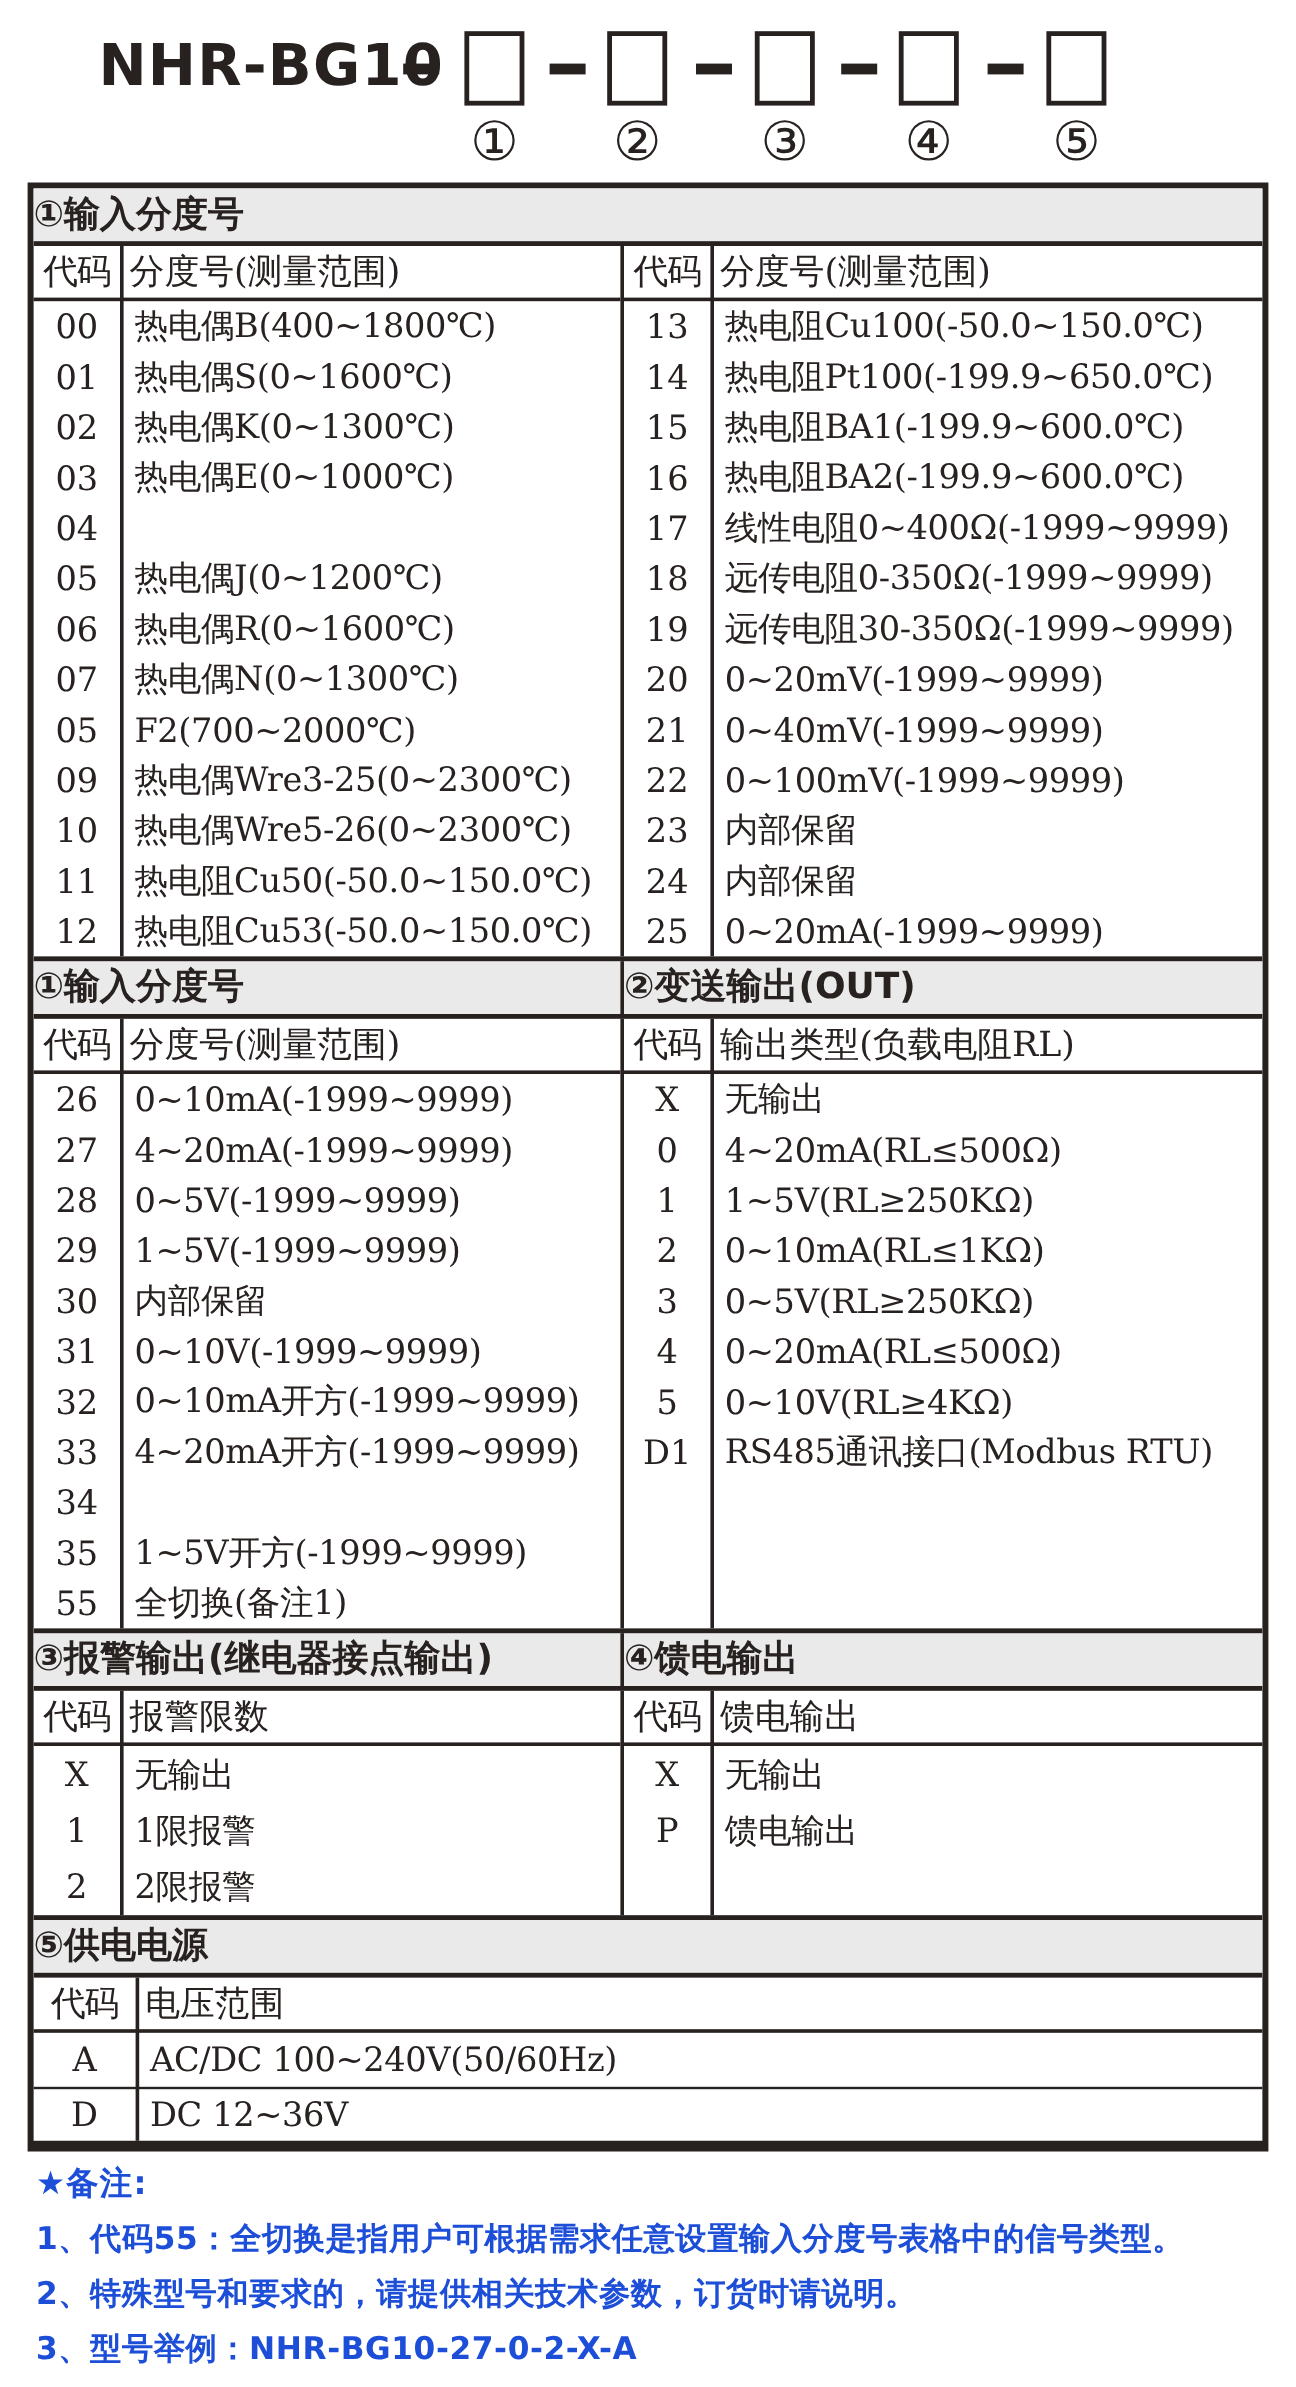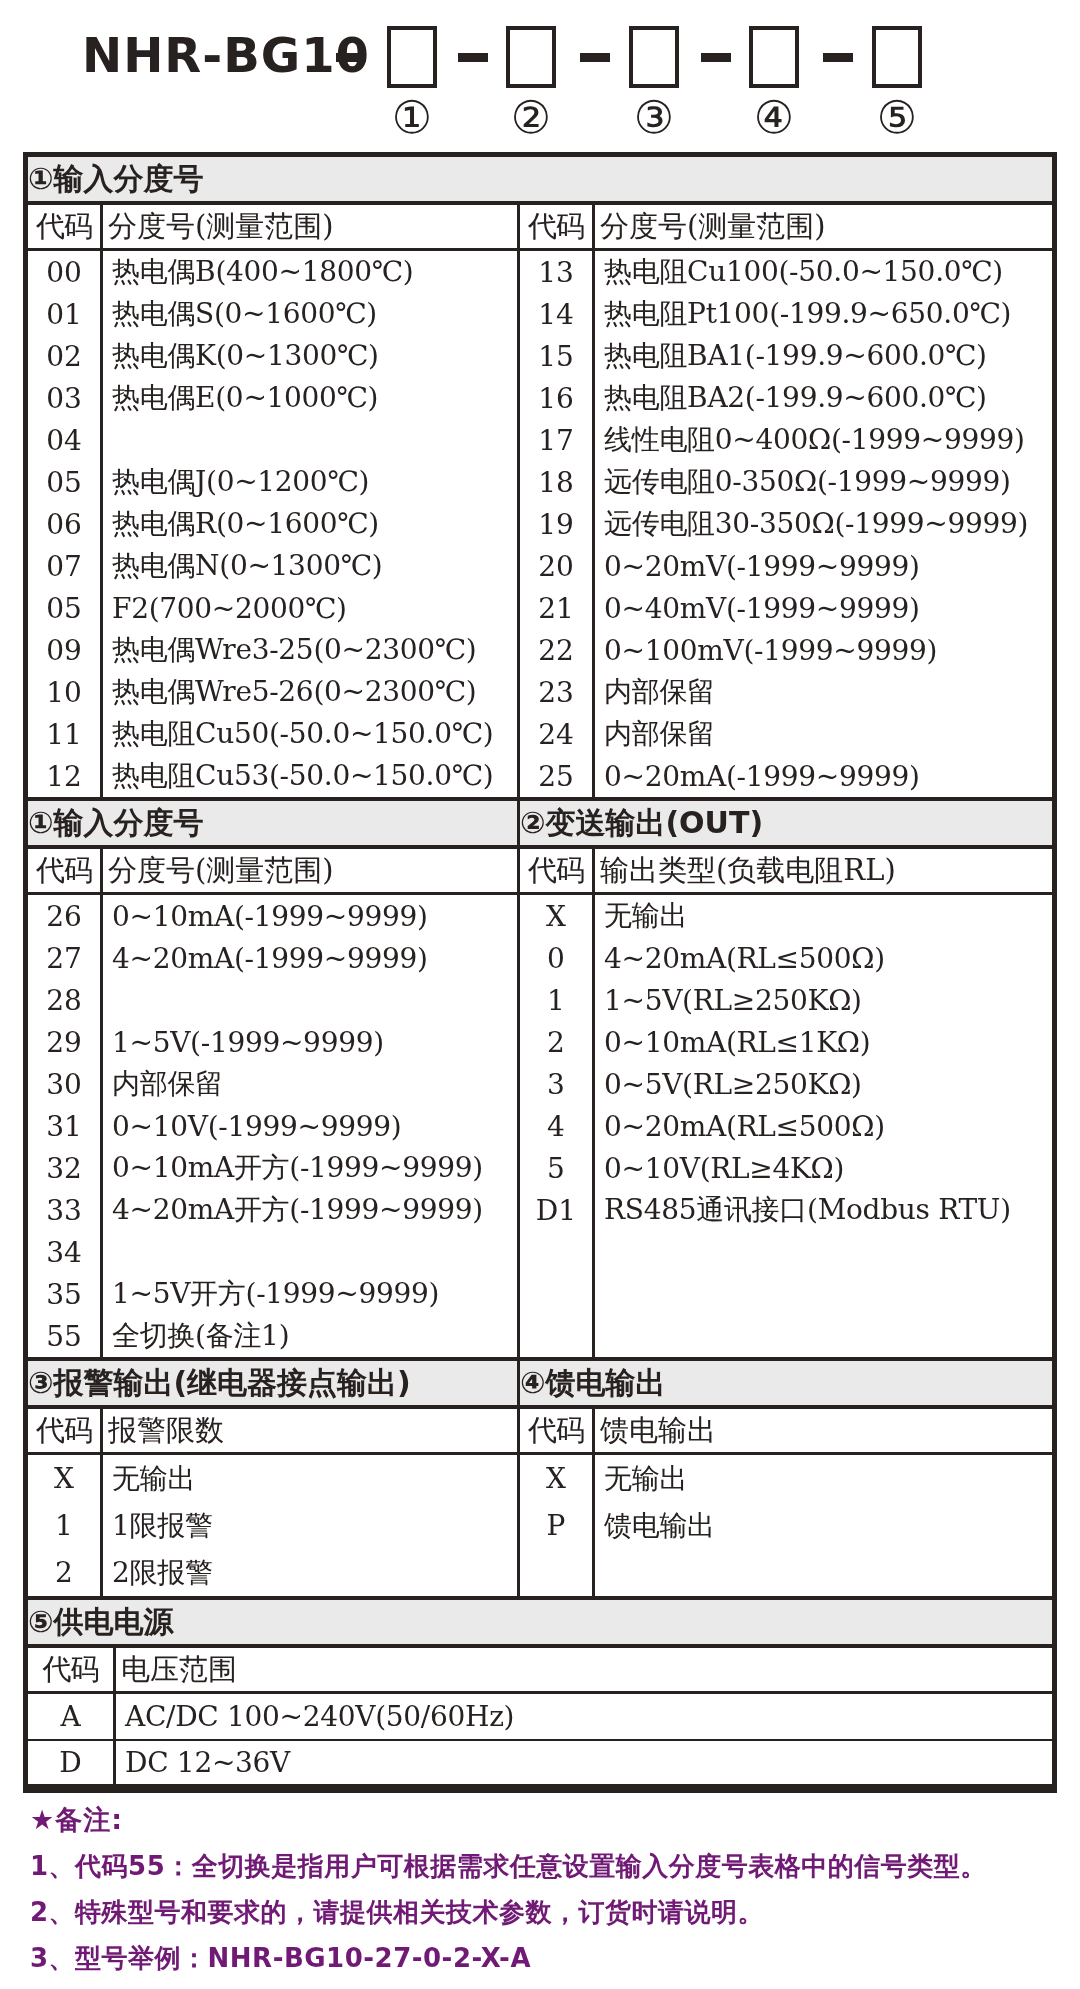--- a/index.html
+++ b/index.html
@@ -58,21 +58,21 @@
 
   .row{display:flex;height:42px;font-family:"DejaVu Serif","Liberation Serif",serif;font-size:28px;}
   .row .code{flex:0 0 72px;display:flex;align-items:center;justify-content:center;}
   .row .desc{flex:1;display:flex;align-items:center;padding-left:12px;white-space:nowrap;letter-spacing:-0.3px;}
   .sec-3 .row{height:47px;}
   .sec-4 .row{height:45px;}
   .sec-4 .row + .row{border-top:2px solid var(--ink);}
   .sec-4 .code-hdr,.sec-4 .row .code{flex-basis:85px;}
 
   
-  .notes{margin:12px 30px 0;font-weight:bold;color:#701a75;}
+  .notes{margin:12px 30px 0;font-weight:bold;color:#1d4ed8;}
   .notes-title{font-size:27px;line-height:30px;margin-bottom:16px;letter-spacing:1px;}
   .note-item{font-size:26px;line-height:30px;margin-bottom:16px;letter-spacing:0.5px;white-space:nowrap;}
 </style>
 </head>
 <body>
 
 <div class="diagram">
   <div class="model-title">NHR-BG10</div>
 
   <div class="hdash" style="left:336px"></div>
@@ -245,20 +245,21 @@
             <div class="row">
               <div class="code">26</div>
               <div class="desc">0~10mA(-1999~9999)</div>
             </div>
             <div class="row">
               <div class="code">27</div>
               <div class="desc">4~20mA(-1999~9999)</div>
             </div>
             <div class="row">
               <div class="code">28</div>
+              <div class="desc">0~5V(-1999~9999)</div>
             </div>
             <div class="row">
               <div class="code">29</div>
               <div class="desc">1~5V(-1999~9999)</div>
             </div>
             <div class="row">
               <div class="code">30</div>
               <div class="desc">内部保留</div>
             </div>
             <div class="row">

